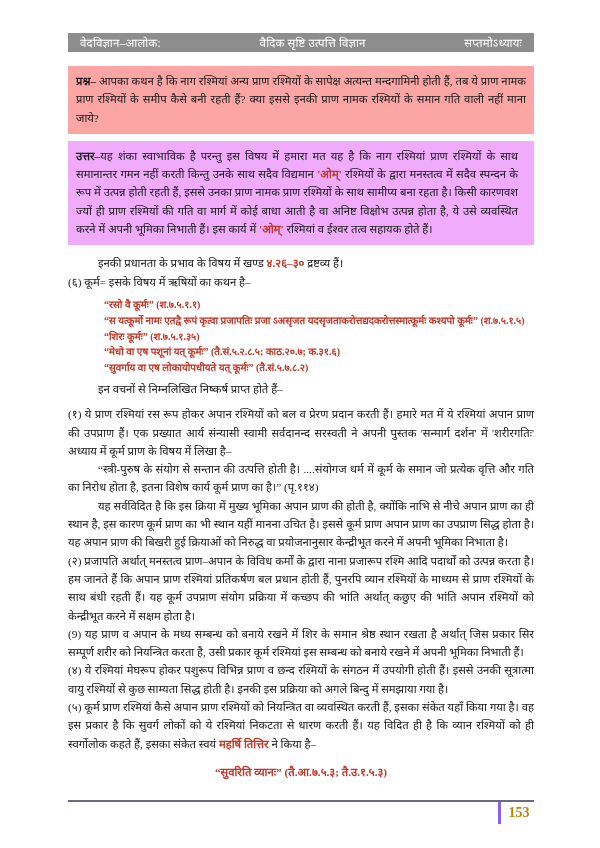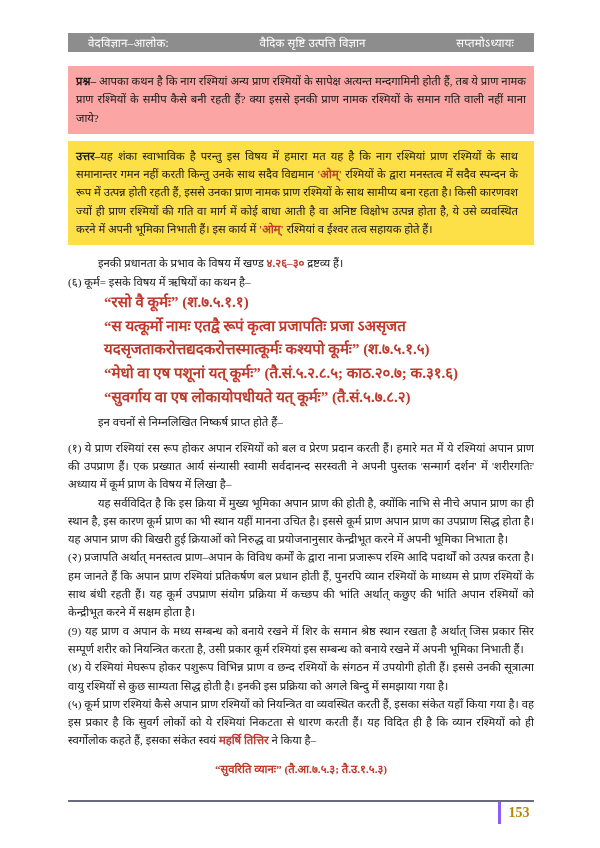--- a/index.html
+++ b/index.html
@@ -32,21 +32,21 @@
     top: 33px;
     width: 466px;
     height: 19px;
     background: #8d8d8d;
     display: flex;
     align-items: center;
     color: #ffffff;
     font-size: 11.5px;
     letter-spacing: 0.2px;
     box-sizing: border-box;
-    padding: 0 20px;
+    padding: 0 12px;
   }
   .header-left {
     flex: 0 0 auto;
     white-space: nowrap;
   }
   .header-center {
     flex: 1 1 auto;
     text-align: center;
     white-space: nowrap;
   }
@@ -73,21 +73,21 @@
     margin: 0 0 7px 0;
     text-align: justify;
     text-justify: inter-word;
   }
   .qbox .lead {
     font-weight: bold;
   }
 
   
   .abox {
-    background: #fde047;
+    background: #f0abfc;
     padding: 6px 16px 7px 8px;
     margin: 0 0 9px 0;
     text-align: justify;
     text-justify: inter-word;
   }
   .abox .lead {
     font-weight: bold;
   }
   .om {
     color: #c0392b;
@@ -104,23 +104,23 @@
     text-indent: 30px;
   }
   .khand {
     color: #c0392b;
     font-weight: bold;
   }
 
   
   .quotes {
     color: #c0392b;
-    margin: 0 0 4px 0;
-    font-weight: bold;
-    font-size: 15px;
+    margin: 6px 0 4px 0;
+    font-weight: bold;
+    font-size: 10px;
     line-height: 1.58;
   }
   .quotes .q {
     margin: 0;
     padding-left: 36px;
     text-indent: -0px;
   }
   .quotes .q.wrap {
     padding-left: 36px;
     text-indent: -36px;
@@ -190,30 +190,32 @@
       <span class="lead">उत्तर–</span><span>यह शंका स्वाभाविक है परन्तु इस विषय में हमारा मत यह है कि नाग रश्मियां प्राण रश्मियों के साथ समानान्तर गमन नहीं करती किन्तु उनके साथ सदैव विद्यमान </span><span class="om">'ओम्'</span><span> रश्मियों के द्वारा मनस्तत्व में सदैव स्पन्दन के रूप में उत्पन्न होती रहती हैं, इससे उनका प्राण नामक प्राण रश्मियों के साथ सामीप्य बना रहता है। किसी कारणवश ज्यों ही प्राण रश्मियों की गति वा मार्ग में कोई बाधा आती है वा अनिष्ट विक्षोभ उत्पन्न होता है, ये उसे व्यवस्थित करने में अपनी भूमिका निभाती हैं। इस कार्य में </span><span class="om">'ओम्'</span><span> रश्मियां व ईश्वर तत्व सहायक होते हैं।</span>
     </div>
 
     <p class="para indent"><span>इनकी प्रधानता के प्रभाव के विषय में खण्ड </span><span class="khand">४.२६–३०</span><span> द्रष्टव्य हैं।</span></p>
 
     <p class="para">(६) कूर्म= इसके विषय में ऋषियों का कथन है–</p>
 
     <div class="quotes">
       <p class="q">“रसो वै कूर्मः” (श.७.५.१.१)</p>
       <p class="q wrap" style="padding-left:36px;text-indent:0;">“स यत्कूर्मो नामः एतद्वै रूपं कृत्वा प्रजापतिः प्रजा ऽअसृजत यदसृजताकरोत्तद्यदकरोत्तस्मात्कूर्मः कश्यपो कूर्मः” (श.७.५.१.५)</p>
+      <p class="q">“शिरः कूर्मः” (श.७.५.१.३५)</p>
       <p class="q">“मेधो वा एष पशूनां यत् कूर्मः” (तै.सं.५.२.८.५; काठ.२०.७; क.३१.६)</p>
       <p class="q">“सुवर्गाय वा एष लोकायोपधीयते यत् कूर्मः” (तै.सं.५.७.८.२)</p>
     </div>
 
     <p class="para indent">इन वचनों से निम्नलिखित निष्कर्ष प्राप्त होते हैं–</p>
 
     <div class="spacer-sm"></div>
 
     <div class="blockgroup">
       <p class="para">(१) ये प्राण रश्मियां रस रूप होकर अपान रश्मियों को बल व प्रेरण प्रदान करती हैं। हमारे मत में ये रश्मियां अपान प्राण की उपप्राण हैं। एक प्रख्यात आर्य संन्यासी स्वामी सर्वदानन्द सरस्वती ने अपनी पुस्तक 'सन्मार्ग दर्शन' में 'शरीरगतिः' अध्याय में कूर्म प्राण के विषय में लिखा है–</p>
+      <p class="para indent" style="color:#1a1a1a;">“स्त्री-पुरुष के संयोग से सन्तान की उत्पत्ति होती है। ....संयोगज धर्म में कूर्म के समान जो प्रत्येक वृत्ति और गति का निरोध होता है, इतना विशेष कार्य कूर्म प्राण का है।” (पृ.११४)</p>
       <p class="para indent">यह सर्वविदित है कि इस क्रिया में मुख्य भूमिका अपान प्राण की होती है, क्योंकि नाभि से नीचे अपान प्राण का ही स्थान है, इस कारण कूर्म प्राण का भी स्थान यहीं मानना उचित है। इससे कूर्म प्राण अपान प्राण का उपप्राण सिद्ध होता है। यह अपान प्राण की बिखरी हुई क्रियाओं को निरुद्ध वा प्रयोजनानुसार केन्द्रीभूत करने में अपनी भूमिका निभाता है।</p>
       <p class="para">(२) प्रजापति अर्थात् मनस्तत्व प्राण–अपान के विविध कर्मों के द्वारा नाना प्रजारूप रश्मि आदि पदार्थों को उत्पन्न करता है। हम जानते हैं कि अपान प्राण रश्मियां प्रतिकर्षण बल प्रधान होती हैं, पुनरपि व्यान रश्मियों के माध्यम से प्राण रश्मियों के साथ बंधी रहती हैं। यह कूर्म उपप्राण संयोग प्रक्रिया में कच्छप की भांति अर्थात् कछुए की भांति अपान रश्मियों को केन्द्रीभूत करने में सक्षम होता है।</p>
       <p class="para">(9) यह प्राण व अपान के मध्य सम्बन्ध को बनाये रखने में शिर के समान श्रेष्ठ स्थान रखता है अर्थात् जिस प्रकार सिर सम्पूर्ण शरीर को नियन्त्रित करता है, उसी प्रकार कूर्म रश्मियां इस सम्बन्ध को बनाये रखने में अपनी भूमिका निभाती हैं।</p>
       <p class="para">(४) ये रश्मियां मेघरूप होकर पशुरूप विभिन्न प्राण व छन्द रश्मियों के संगठन में उपयोगी होती हैं। इससे उनकी सूत्रात्मा वायु रश्मियों से कुछ साम्यता सिद्ध होती है। इनकी इस प्रक्रिया को अगले बिन्दु में समझाया गया है।</p>
       <p class="para"><span>(५) कूर्म प्राण रश्मियां कैसे अपान प्राण रश्मियों को नियन्त्रित वा व्यवस्थित करती हैं, इसका संकेत यहाँ किया गया है। वह इस प्रकार है कि सुवर्ग लोकों को ये रश्मियां निकटता से धारण करती हैं। यह विदित ही है कि व्यान रश्मियों को ही स्वर्गोलोक कहते हैं, इसका संकेत स्वयं </span><span class="rishi">महर्षि तित्तिर</span><span> ने किया है–</span></p>
     </div>
 
     <p class="centered-quote">“सुवरिति व्यानः” (तै.आ.७.५.३; तै.उ.१.५.३)</p>
 
   </div>

